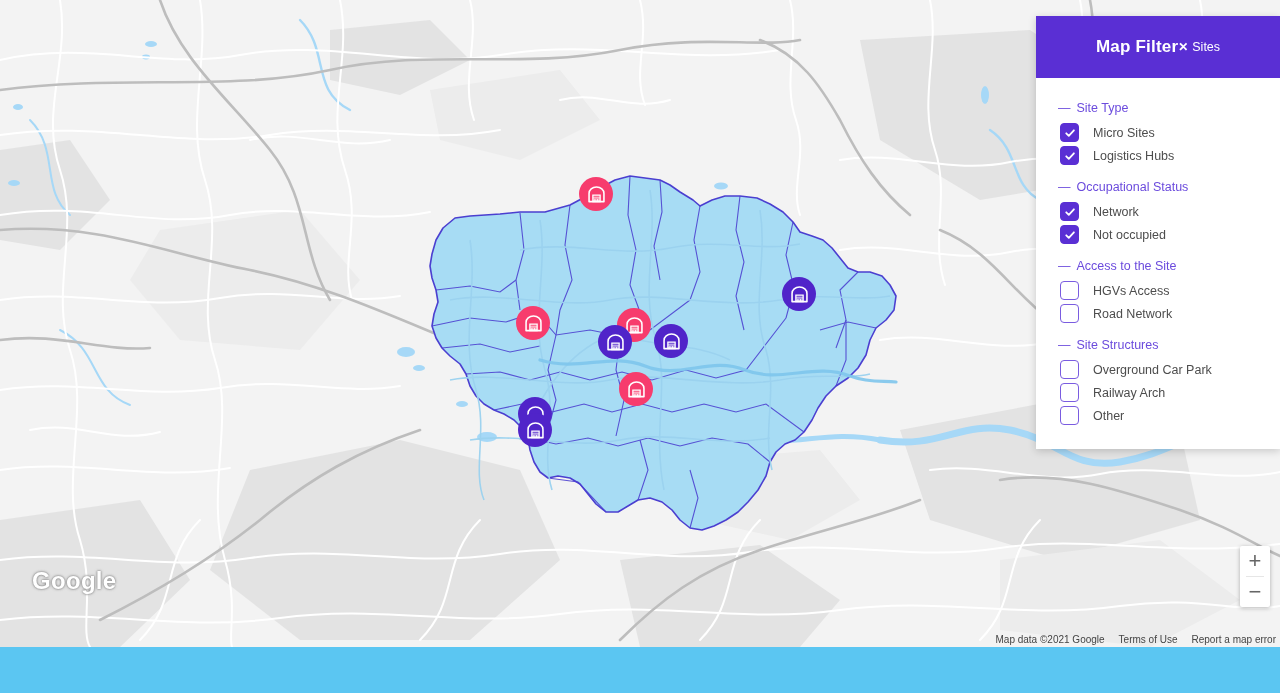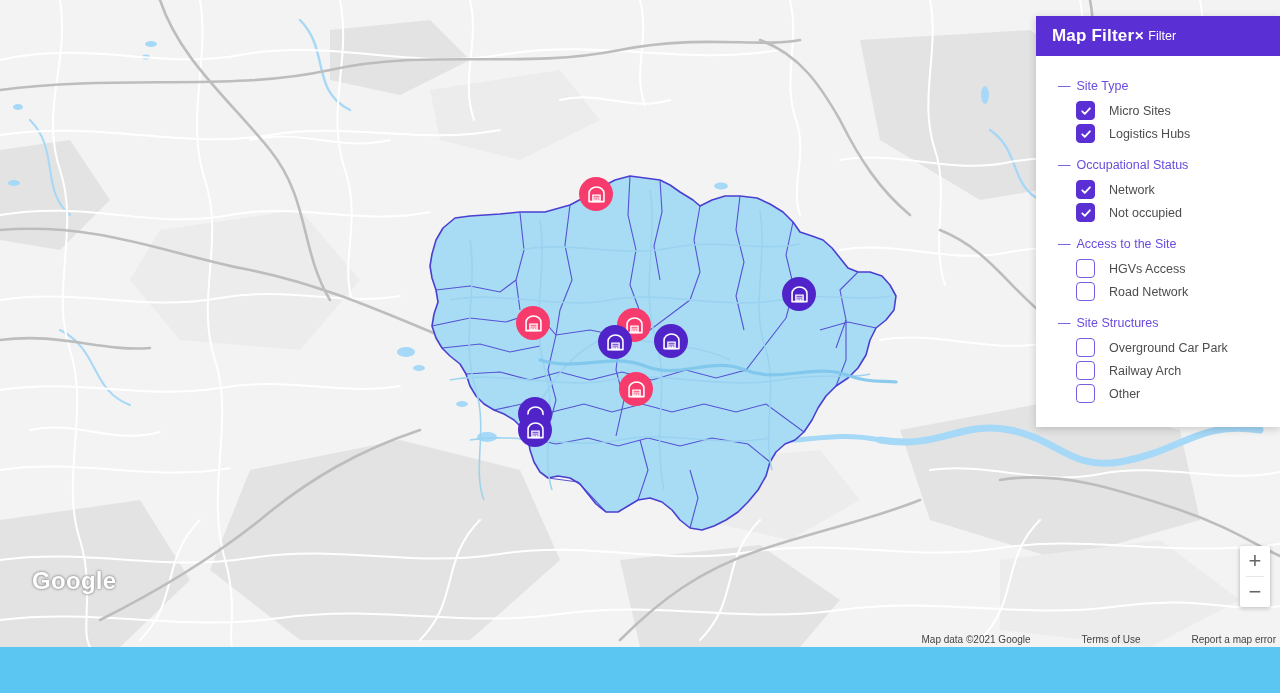--- a/index.html
+++ b/index.html
@@ -37,21 +37,21 @@
     padding-left:28px;
   }
 
   
   #attribution {
     position:absolute; right:4px; bottom:2px;
     display:flex; gap:14px; align-items:center;
     font-size:10px; color:#444; white-space:nowrap;
   }
   #attribution .att { color:#444; text-decoration:none; }
-  #attribution .att.link { color:#444;margin-left:37px; }
+  #attribution .att.link { color:#444; }
 
   
   #zoom-controls {
     position:absolute; right:10px; bottom:40px;
     width:30px; background:#fff;
     box-shadow: 0 1px 4px rgba(0,0,0,.3);
     border-radius:2px;
     overflow:hidden;
   }
   #zoom-controls .zbtn {
@@ -78,22 +78,22 @@
   
   #filter-panel {
     position:absolute; right:0; top:16px;
     width:244px;
     background:#ffffff;
     box-shadow: 0 2px 8px rgba(0,0,0,.18);
     font-family:"Liberation Sans", sans-serif;
   }
   #filter-header {
     background:#5a2fd4;
-    height:40px;
-    display:flex; align-items:center; justify-content:flex-start;
+    height:62px;
+    display:flex; align-items:center; justify-content:center;
     padding:17px 16px;
   }
   #filter-title {
     color:#fff; font-size:17px; font-weight:bold; letter-spacing:.2px;
   }
   #filter-close {
     color:#fff; font-size:12.5px; cursor:pointer;
     display:flex; align-items:center; gap:4px;
   }
   #filter-close .x { font-size:12px; font-weight:bold; }
@@ -104,21 +104,21 @@
   .group-title {
     color:#6b4bdd; font-size:12.5px;
     padding: 9px 0 6px 22px;
     display:flex; align-items:center; gap:6px;
     white-space:nowrap;
   }
   .group-title .dash { display:inline-block; }
 
   .opt {
     display:flex; align-items:center;
-    padding: 2px 0 2px 40px;
+    padding: 2px 0 2px 24px;
     min-height:23px;
     cursor:pointer;
   }
   .cbox {
     width:19px; height:19px; min-width:19px;
     border-radius:4px;
     border:1.6px solid #7a5ce0;
     background:#fff;
     display:flex; align-items:center; justify-content:center;
     position:relative;
@@ -401,21 +401,21 @@
     </div>
   </div>
 
   <div id="bottom-bar"></div>
 
   <div id="filter-panel">
     <div id="filter-header">
       <div id="filter-title">Map Filter</div>
       <div id="filter-close">
         <span class="x">✕</span>
-        <span>Filter</span>
+        <span>Sites</span>
       </div>
     </div>
     <div id="filter-body">
         <div class="group">
           <div class="group-title">
             <span class="dash">—</span>
             <span>Site Type</span>
           </div>
           <div class="opt">
             <span class="cbox checked">

